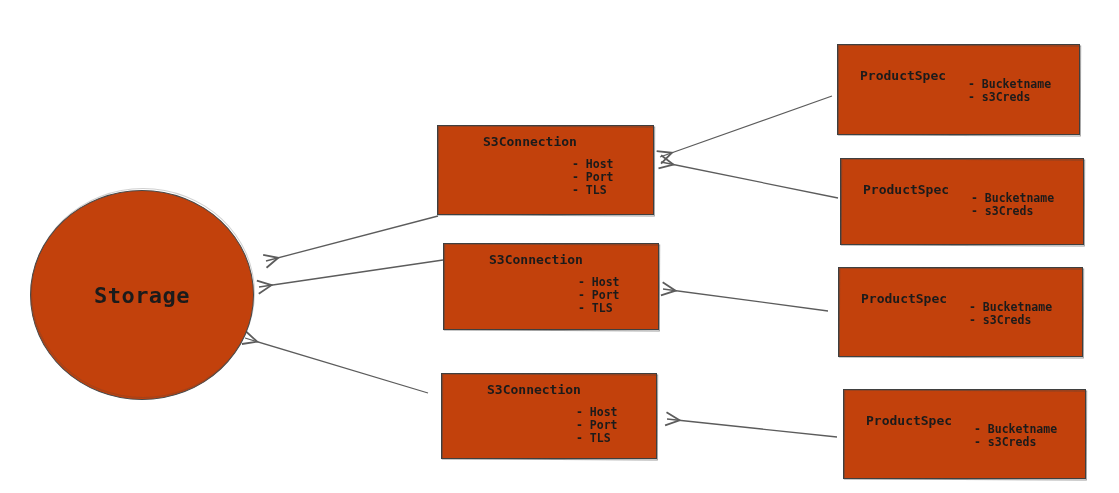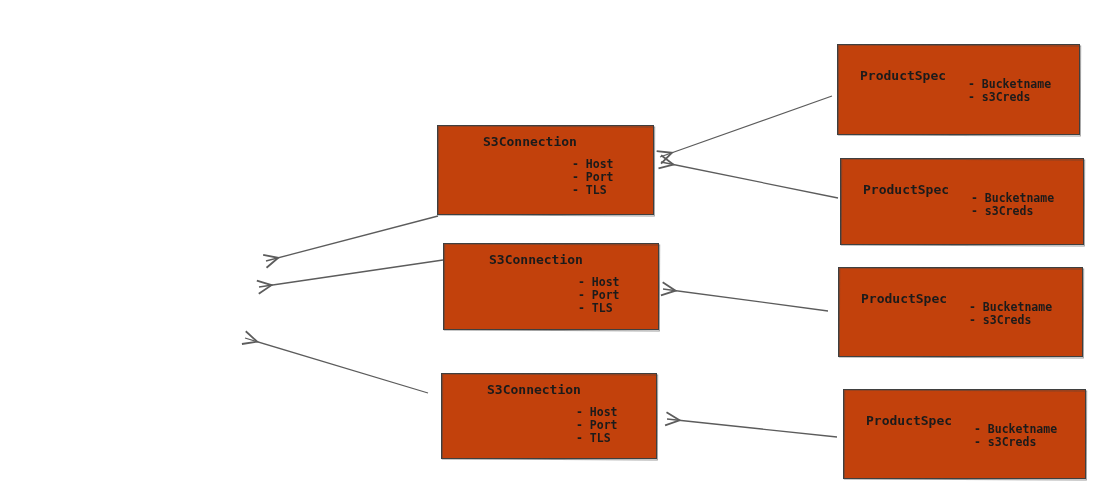--- a/index.html
+++ b/index.html
@@ -92,20 +92,23 @@
       <line x1="438" y1="216" x2="266" y2="261" marker-end="url(#head)"></line>
       <line x1="443" y1="260" x2="259" y2="287" marker-end="url(#head)"></line>
       <line x1="428" y1="393" x2="245" y2="338" marker-end="url(#head)"></line>
       <line x1="832" y1="96" x2="660" y2="157" marker-end="url(#head)"></line>
       <line x1="838" y1="198" x2="661" y2="162" marker-end="url(#head)"></line>
       <line x1="828" y1="311" x2="663" y2="289" marker-end="url(#head)"></line>
       <line x1="837" y1="437" x2="667" y2="419" marker-end="url(#head)"></line>
     </g>
   </svg>
 
+  <div class="node ellipse sketch" style="left:30px; top:190px; width:224px; height:210px;">
+    <span class="storage-label">Storage</span>
+  </div>
 
   <div class="node box s3 sketch" style="left:437px; top:125px; width:217px; height:90px;">
     <span class="title">S3Connection</span>
     <div class="attrs">
       <div>- Host</div>
       <div>- Port</div>
       <div>- TLS</div>
     </div>
   </div>
 

